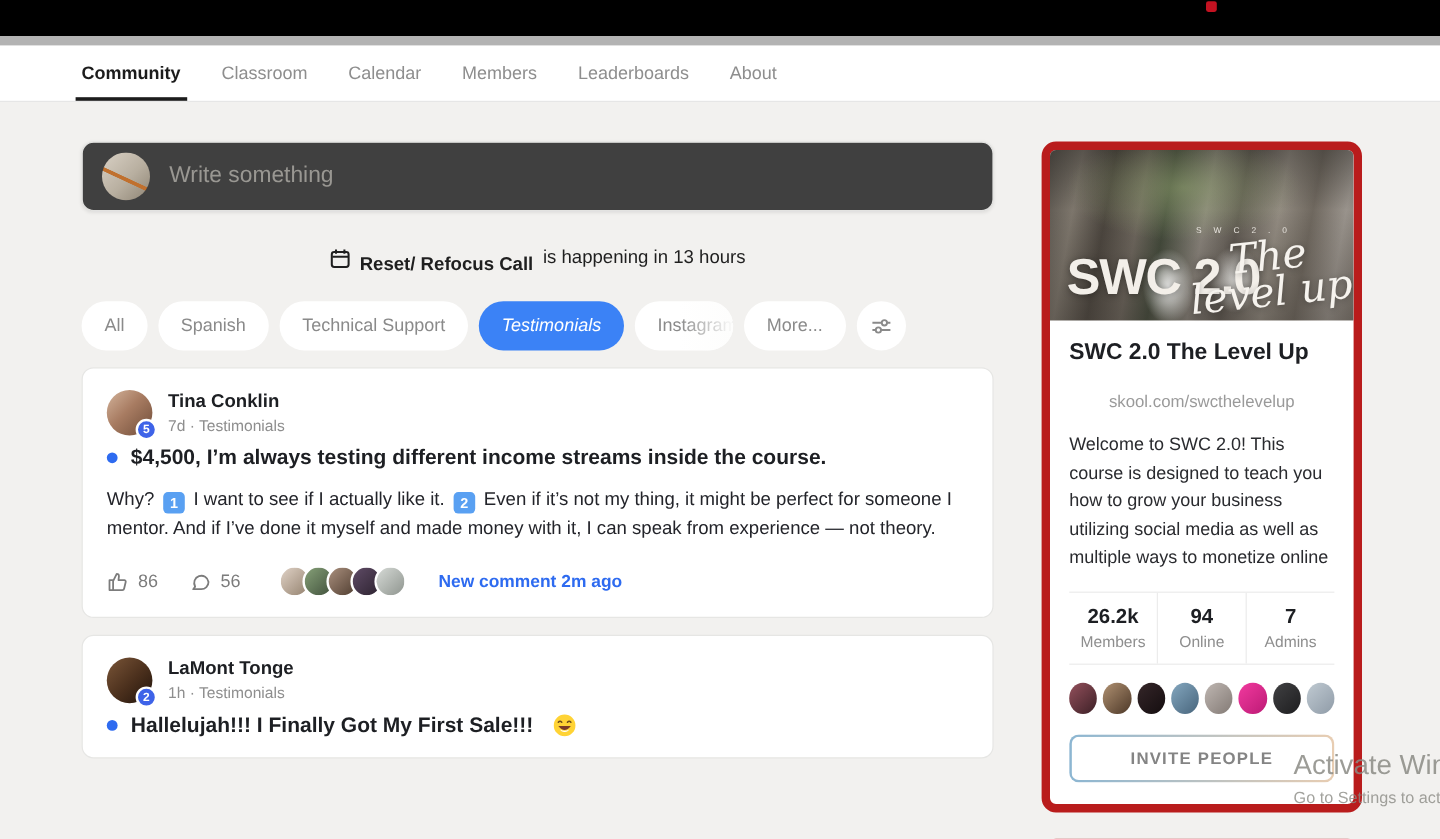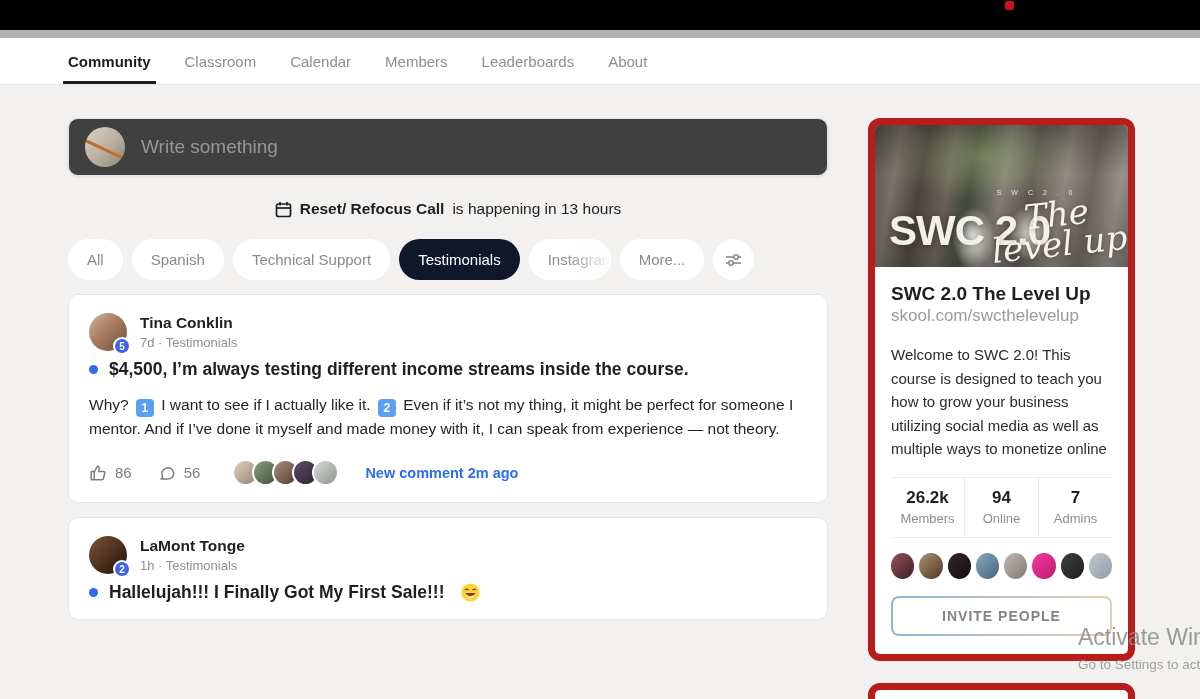--- a/index.html
+++ b/index.html
@@ -29,29 +29,29 @@
   
   .composer { margin-top:33px; background:#404040; border:1px solid #e3e3e1;
       border-radius:10px; height:58px; display:flex; align-items:center;
       padding:0 16px; box-shadow:0 1px 3px rgba(0,0,0,.08); cursor:text; }
   .composer .avatar { width:40px; height:40px; border-radius:50%; flex:none; }
   .composer-ph { margin-left:16px; color:#999792; font-size:19px; }
 
   
   .event-row { margin-top:24px; display:flex; justify-content:center;
                align-items:center; gap:8px; font-size:15.5px; color:#1f1f1f; }
-  .event-row b { font-weight:700; }
+  .event-row b { font-weight:700;margin-top:12px; }
   .cal-icon { width:17px; height:17px; }
 
   
   .pills { margin-top:21px; display:flex; align-items:center; gap:9px; }
   .pill { height:41px; border-radius:21px; background:#fff; color:#8a8a8a;
           font-size:15px; display:flex; align-items:center; padding:0 19px;
           cursor:pointer; white-space:nowrap; }
-  .pill.selected { background:#0f172a; color:#fff; }
+  .pill.selected { background:#3b82f6; color:#fff;font-style:italic; }
   .pill.clipped { width:82px; overflow:hidden; position:relative; padding-right:0; }
   .pill.clipped::after { content:""; position:absolute; top:0; right:0; width:45px;
           height:100%; background:linear-gradient(90deg, rgba(255,255,255,0), #fdfdfc); }
   .pill-icon-btn { width:41px; height:41px; border-radius:50%; background:#fff;
           display:flex; align-items:center; justify-content:center; cursor:pointer; flex:none; }
 
   
   .post-card { margin-top:14px; background:#fff; border:1px solid #e6e6e4;
       border-radius:10px; padding:18px 20px 16px; cursor:pointer; }
   .post-head { display:flex; align-items:center; gap:13px; }
@@ -89,21 +89,21 @@
       color:#e8e4de; font-size:7px; letter-spacing:4px; }
   .banner .big { position:absolute; left:14px; top:82px; color:#f3efe9;
       font-size:42px; font-weight:700; letter-spacing:-1px;
       text-shadow:0 1px 6px rgba(0,0,0,.35); }
   .banner .script { position:absolute; left:108px; top:74px; width:150px;
       color:#f6f3ee; font-family:"DejaVu Serif", serif; font-style:italic;
       font-size:34px; line-height:30px; transform:rotate(-6deg); text-align:center;
       text-shadow:0 1px 5px rgba(0,0,0,.3); }
   .side-body { padding:16px 16px 18px; }
   .gname { font-size:19px; font-weight:700; color:#1d1f23; }
-  .gurl { font-size:17px; color:#9a9a9a; margin-top:1px; }
+  .gurl { font-size:14px; color:#9a9a9a; margin-top:21px;text-align:center; }
   .gdesc { font-size:15px; line-height:23.5px; color:#2a2b2f; margin-top:17px; }
   .stats { display:flex; margin-top:16px; border-top:1px solid #ececec;
       border-bottom:1px solid #ececec; }
   .stat { flex:1; text-align:center; padding:10px 0 11px; }
   .stat + .stat { border-left:1px solid #ececec; }
   .stat .val { font-size:17px; font-weight:700; color:#1d1f23; }
   .stat .lbl { font-size:13px; color:#8e8e8e; margin-top:3px; }
   .member-avatars { display:flex; gap:5px; margin-top:15px; }
   .member-avatars .mav { width:26px; height:26px; border-radius:50%; cursor:pointer; }
   .invite-btn { margin-top:17px; width:100%; height:40px; border-radius:8px;

